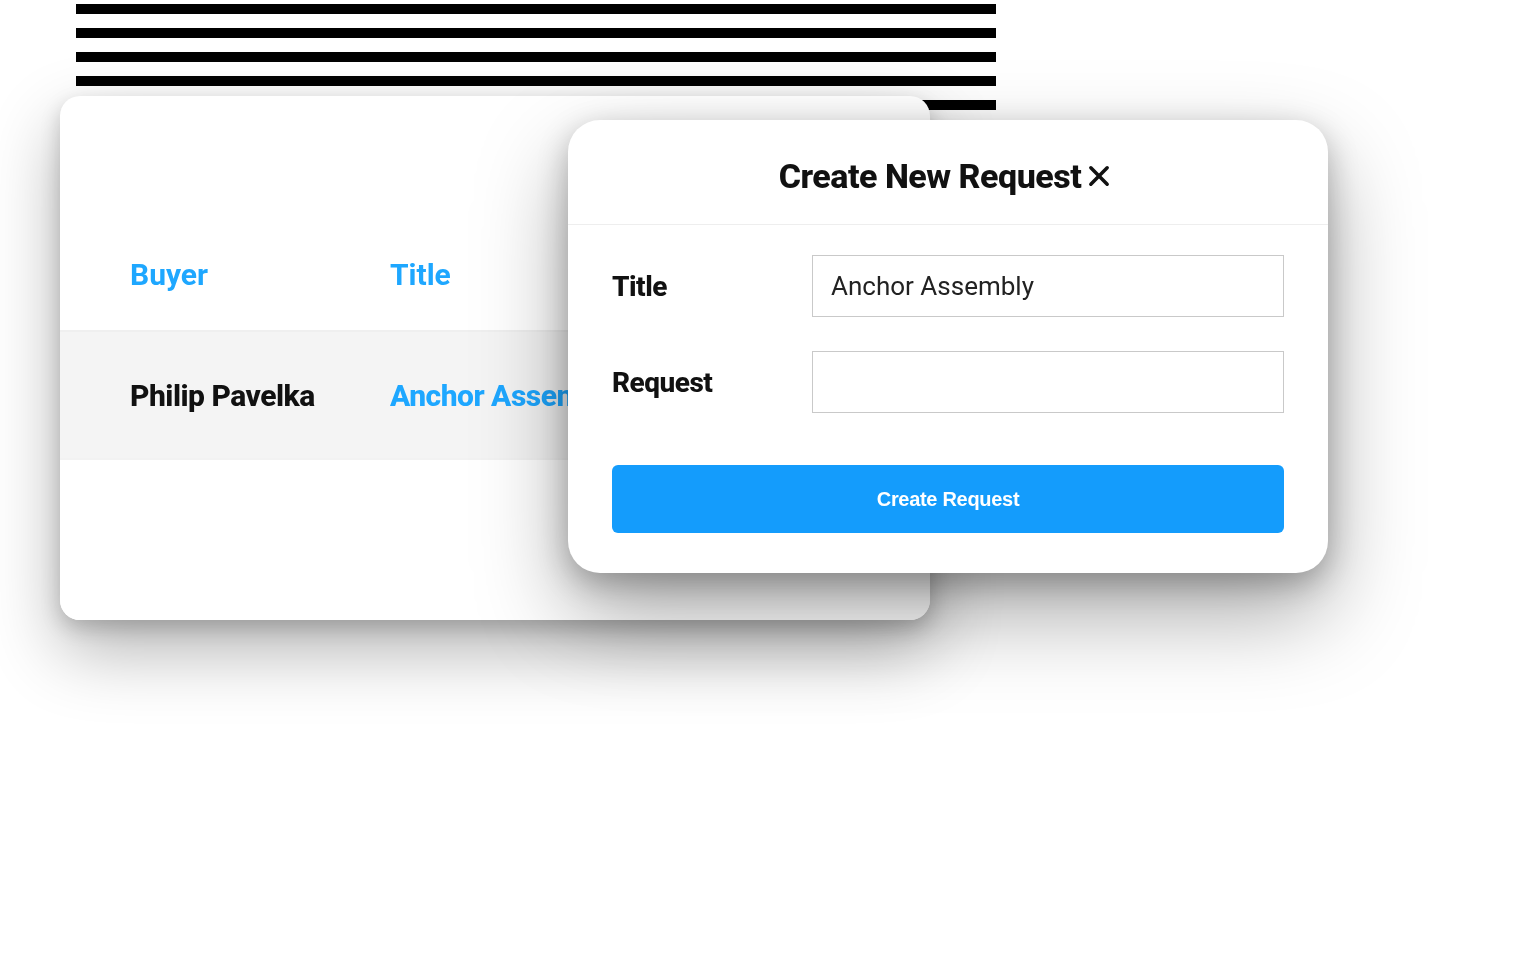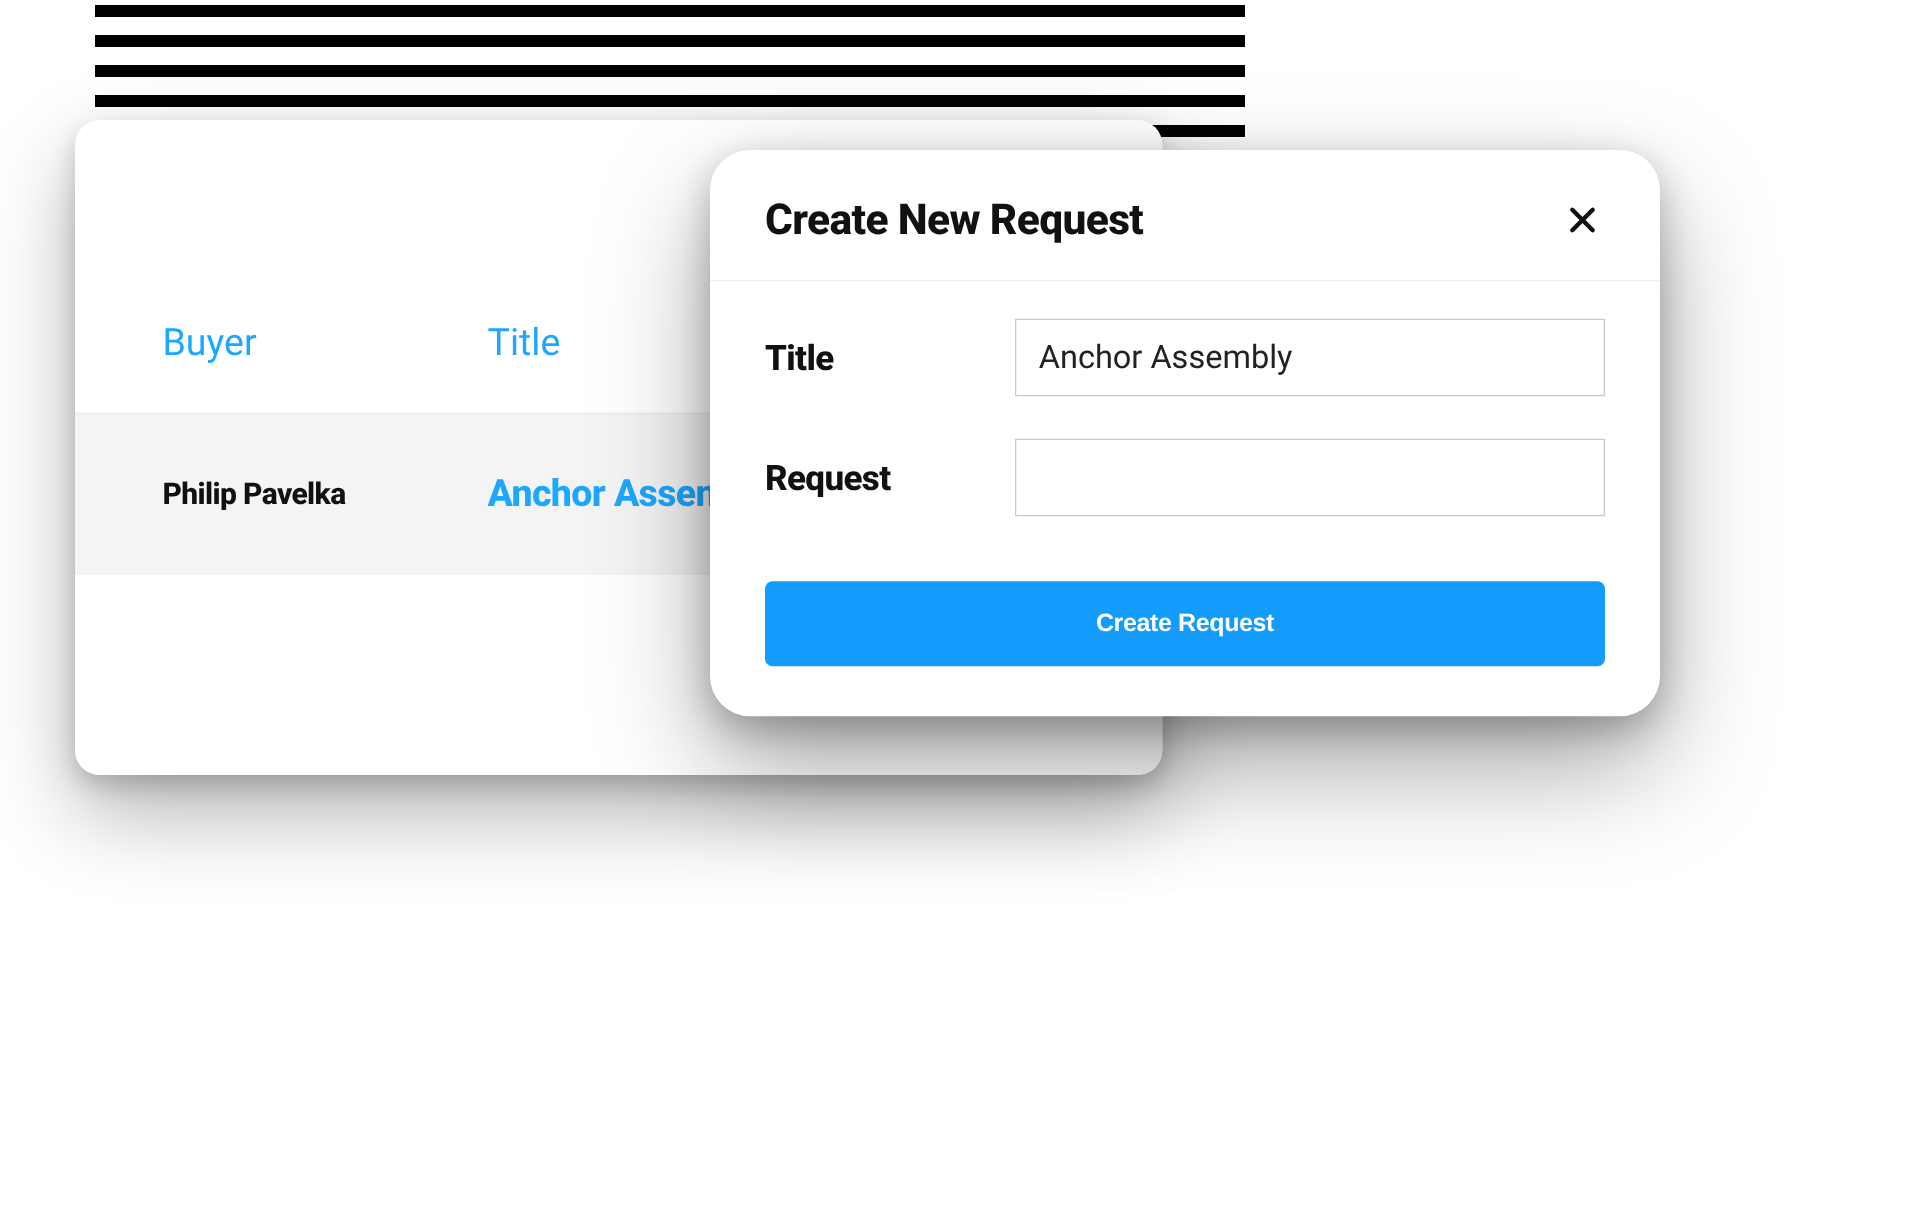--- a/index.html
+++ b/index.html
@@ -92,36 +92,36 @@
   }
   .thead {
     display: flex;
     align-items: center;
     height: 114px;
     border-bottom: 2px solid #efefef;
     padding-left: 70px;
   }
   .th {
     font-size: 30px;
-    font-weight: 400;
+    font-weight: 700;
     color: #1ea7ff;
   }
   .col-buyer { width: 260px; }
   .col-title { flex: 1; }
   .trow {
     display: flex;
     align-items: center;
     height: 128px;
     padding-left: 70px;
     border-bottom: 2px solid #f2f2f2;
   }
   .trow.alt { background: #f4f4f4; }
   .td-buyer {
     width: 260px;
-    font-size: 24px;
+    font-size: 30px;
     font-weight: 800;
     color: #111;
     letter-spacing: -0.5px;
   }
   .td-title {
     flex: 1;
     font-size: 30px;
     font-weight: 800;
     color: #1ea7ff;
     letter-spacing: -0.5px;
@@ -136,21 +136,21 @@
     top: 120px;
     width: 760px;
     background: #fff;
     border-radius: 32px;
     box-shadow: 0 40px 90px rgba(0,0,0,0.35), 0 10px 30px rgba(0,0,0,0.25);
     overflow: hidden;
   }
   .modal-header {
     display: flex;
     align-items: center;
-    justify-content: space-between;
+    justify-content: center;
     padding: 36px 44px 28px 44px;
     border-bottom: 1px solid #eee;
   }
   .modal-title {
     font-size: 34px;
     font-weight: 800;
     color: #111;
     letter-spacing: -0.5px;
   }
   .close-btn {

